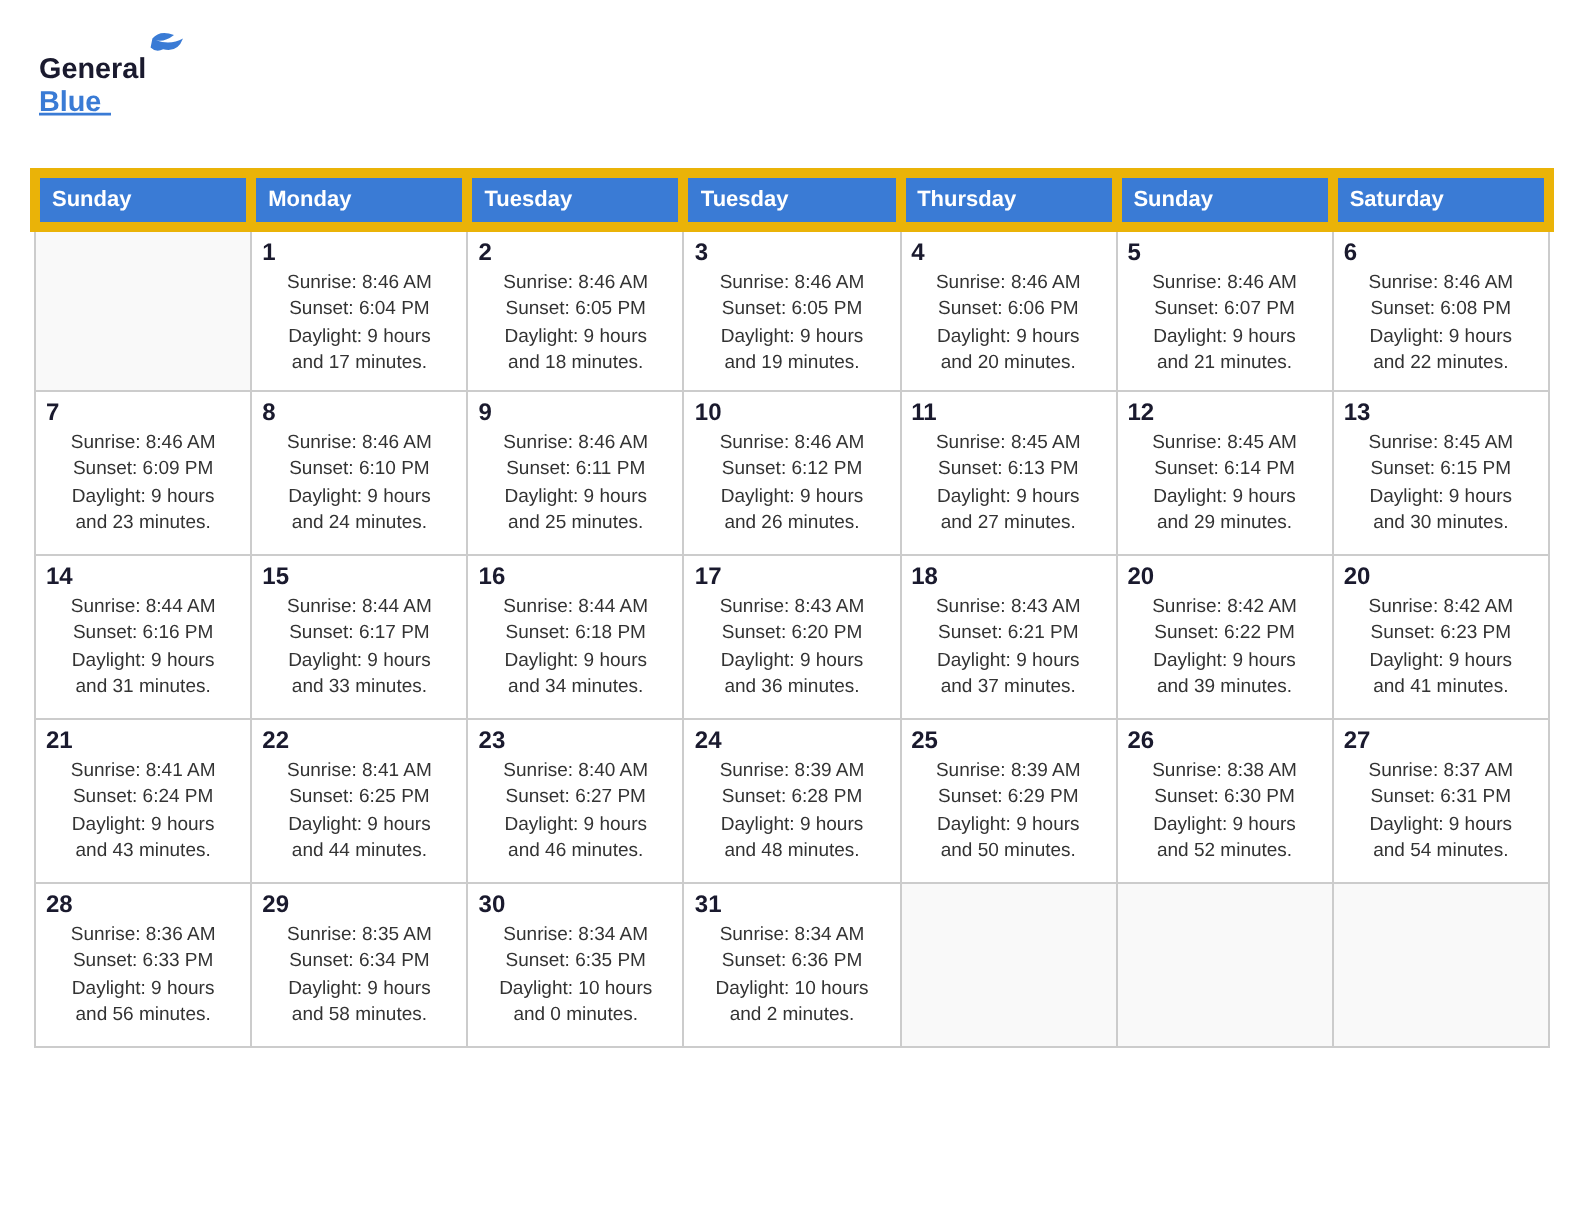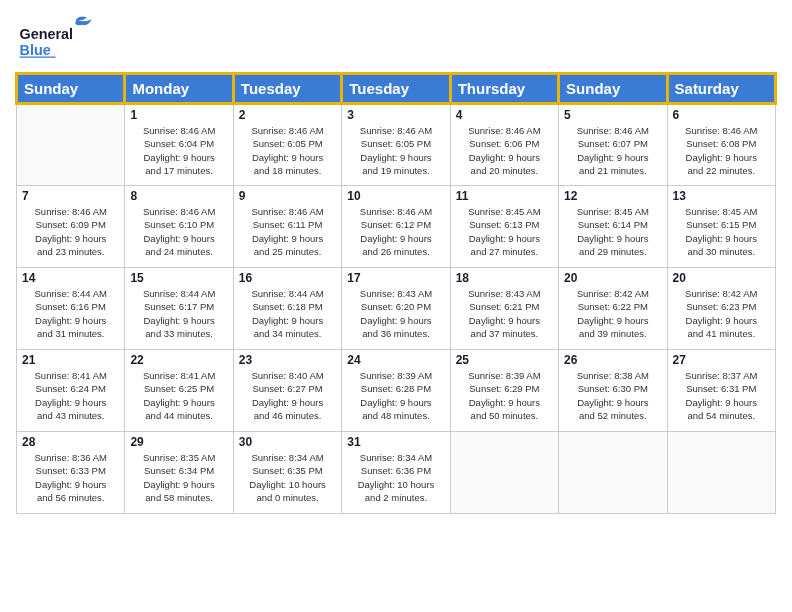--- a/index.html
+++ b/index.html
@@ -12,21 +12,21 @@
     }
     .page {
       width: 792px;
       height: 612px;
       padding: 10px 15px;
     }
     .header {
       display: flex;
       justify-content: space-between;
       align-items: flex-start;
-      margin-bottom: 12px;
+      margin-bottom: 24px;
     }
     .logo {
       display: flex;
       flex-direction: column;
       align-items: flex-start;
     }
     .title-block {
       text-align: right;
     }
     .month-title {
@@ -41,22 +41,22 @@
     .calendar-table {
       width: 100%;
       border-collapse: collapse;
       table-layout: fixed;
     }
     .calendar-table th {
       background-color: #3a7bd5;
       color: #fff;
       text-align: left;
       padding: 5px 6px;
-      font-size: 15px;
-      border: 3px solid #eab308;
+      font-size: 11px;
+      border: 5px solid #eab308;
     }
     .calendar-table td {
       border: 1px solid #ccc;
       vertical-align: top;
       padding: 3px 5px;
       font-size: 10px;
       color: #333;
       height: 82px;
     }
     .day-number {

